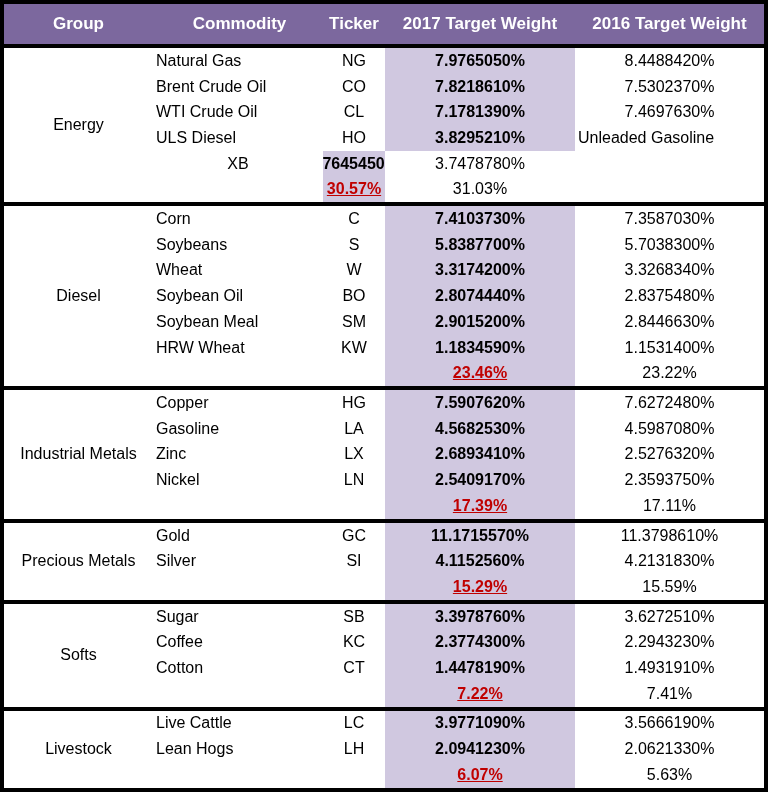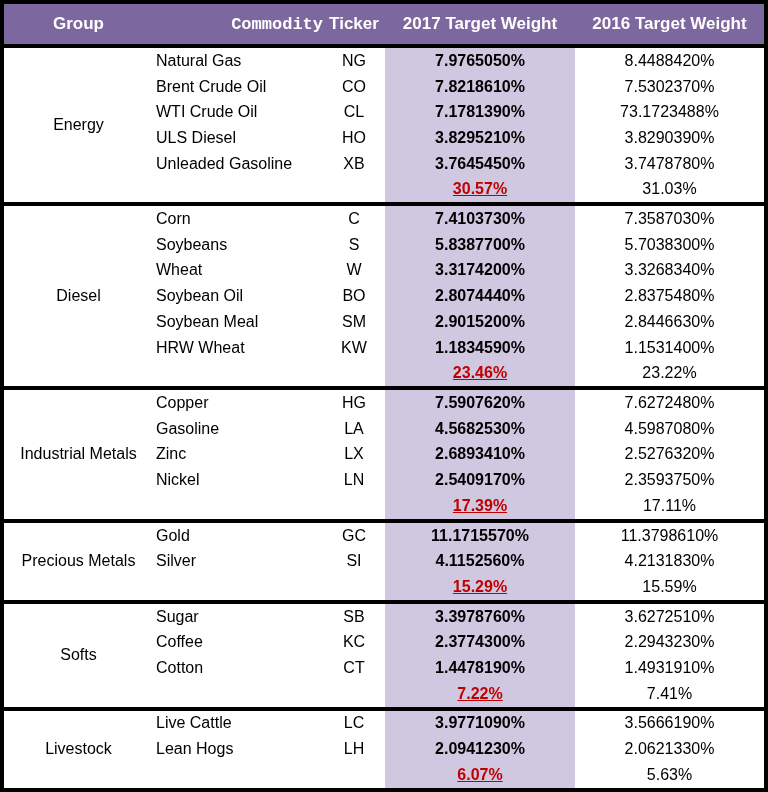--- a/index.html
+++ b/index.html
@@ -24,21 +24,21 @@
     flex: 0 0 40px;
     background: var(--header-bg, #7C689E);
     color: var(--header-text, #FFFFFF);
     font-weight: bold;
     font-size: 17px;
     display: grid;
     grid-template-columns: 149px 170px 62px 190px 1fr;
     align-items: center;
   }
   .header-cell { text-align: center; white-space: nowrap; }
-  .header-cell.left { text-align: right; padding-left: 3px; font-family: Liberation Mono, monospace; }
+  .header-cell.left { text-align: center; padding-left: 3px; }
   .section {
     border-top: 4px solid var(--border-black, #000000);
     display: grid;
     grid-template-columns: 149px 170px 62px 190px 1fr;
     grid-auto-rows: 25.71px;
     font-size: 16px;
     color: #000000;
   }
   .cell {
     display: flex;
@@ -80,25 +80,24 @@
           <div class="cell ticker">NG</div>
           <div class="cell w2017">7.9765050%</div>
           <div class="cell w2016">8.4488420%</div>
           <div class="cell commodity">Brent Crude Oil</div>
           <div class="cell ticker">CO</div>
           <div class="cell w2017">7.8218610%</div>
           <div class="cell w2016">7.5302370%</div>
           <div class="cell commodity">WTI Crude Oil</div>
           <div class="cell ticker">CL</div>
           <div class="cell w2017">7.1781390%</div>
-          <div class="cell w2016">73.1723488%</div>
+          <div class="cell w2016">7.4697630%</div>
           <div class="cell commodity">ULS Diesel</div>
           <div class="cell ticker">HO</div>
           <div class="cell w2017">3.8295210%</div>
-          <div class="cell w2016">3.8290390%</div>
           <div class="cell commodity">Unleaded Gasoline</div>
           <div class="cell ticker">XB</div>
           <div class="cell w2017">3.7645450%</div>
           <div class="cell w2016">3.7478780%</div>
           <div class="cell commodity"></div>
           <div class="cell ticker"></div>
           <div class="cell w2017 subtotal">30.57%</div>
           <div class="cell w2016">31.03%</div>
         </div>
         <div class="section">

